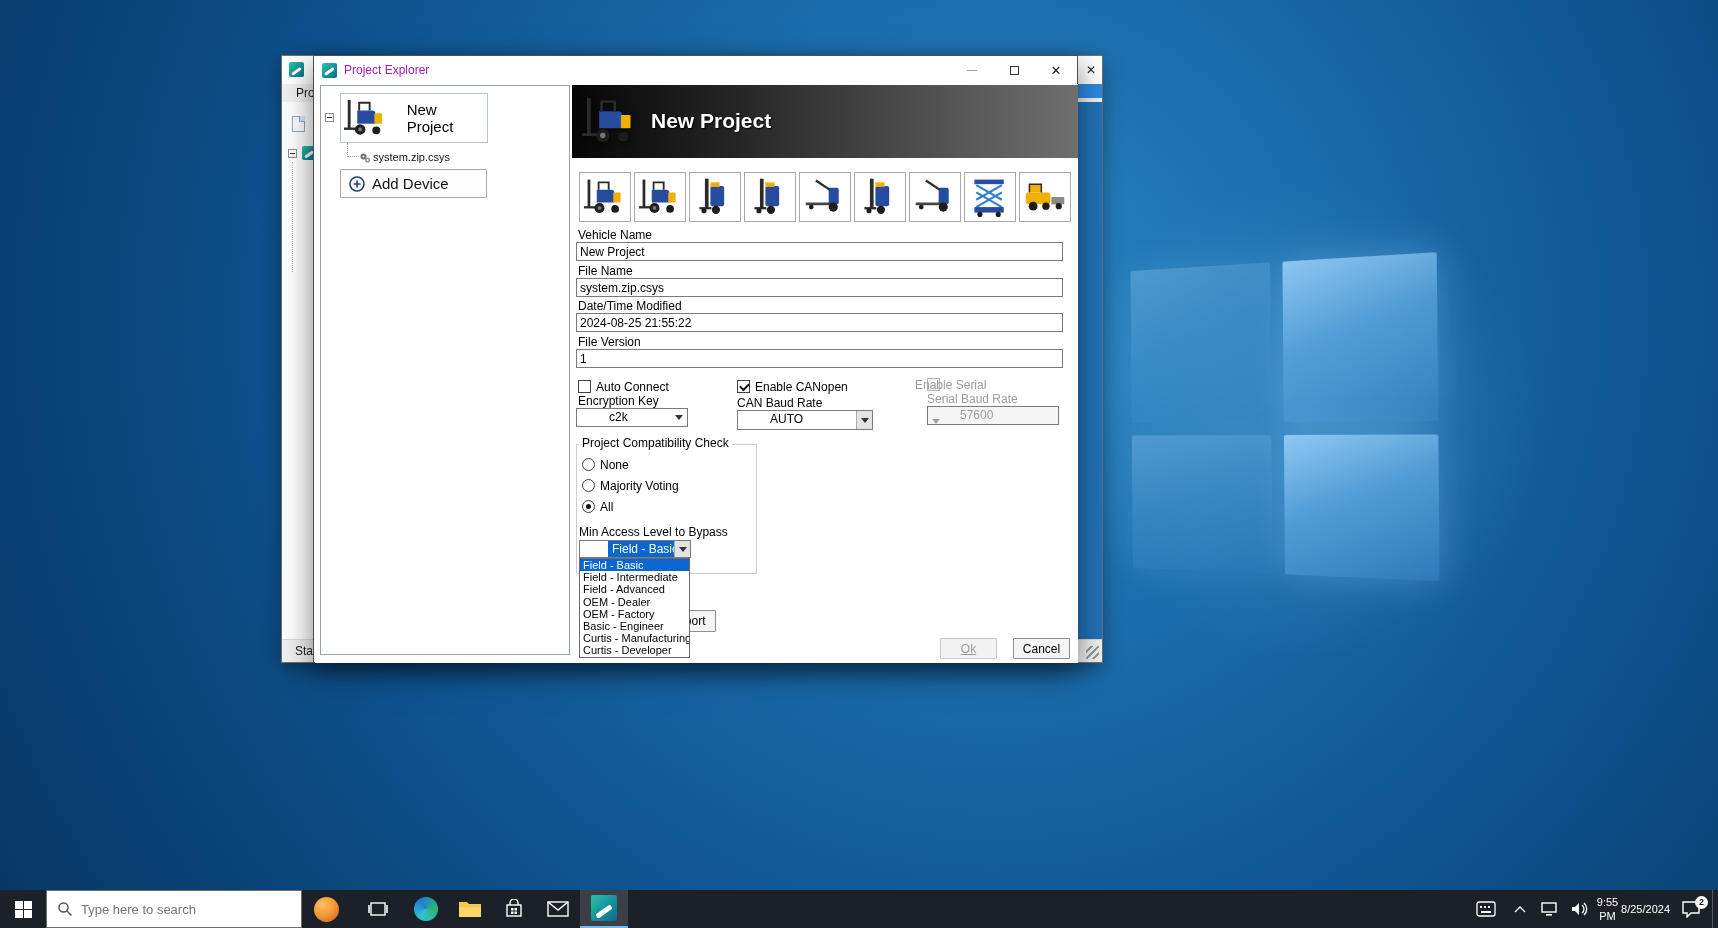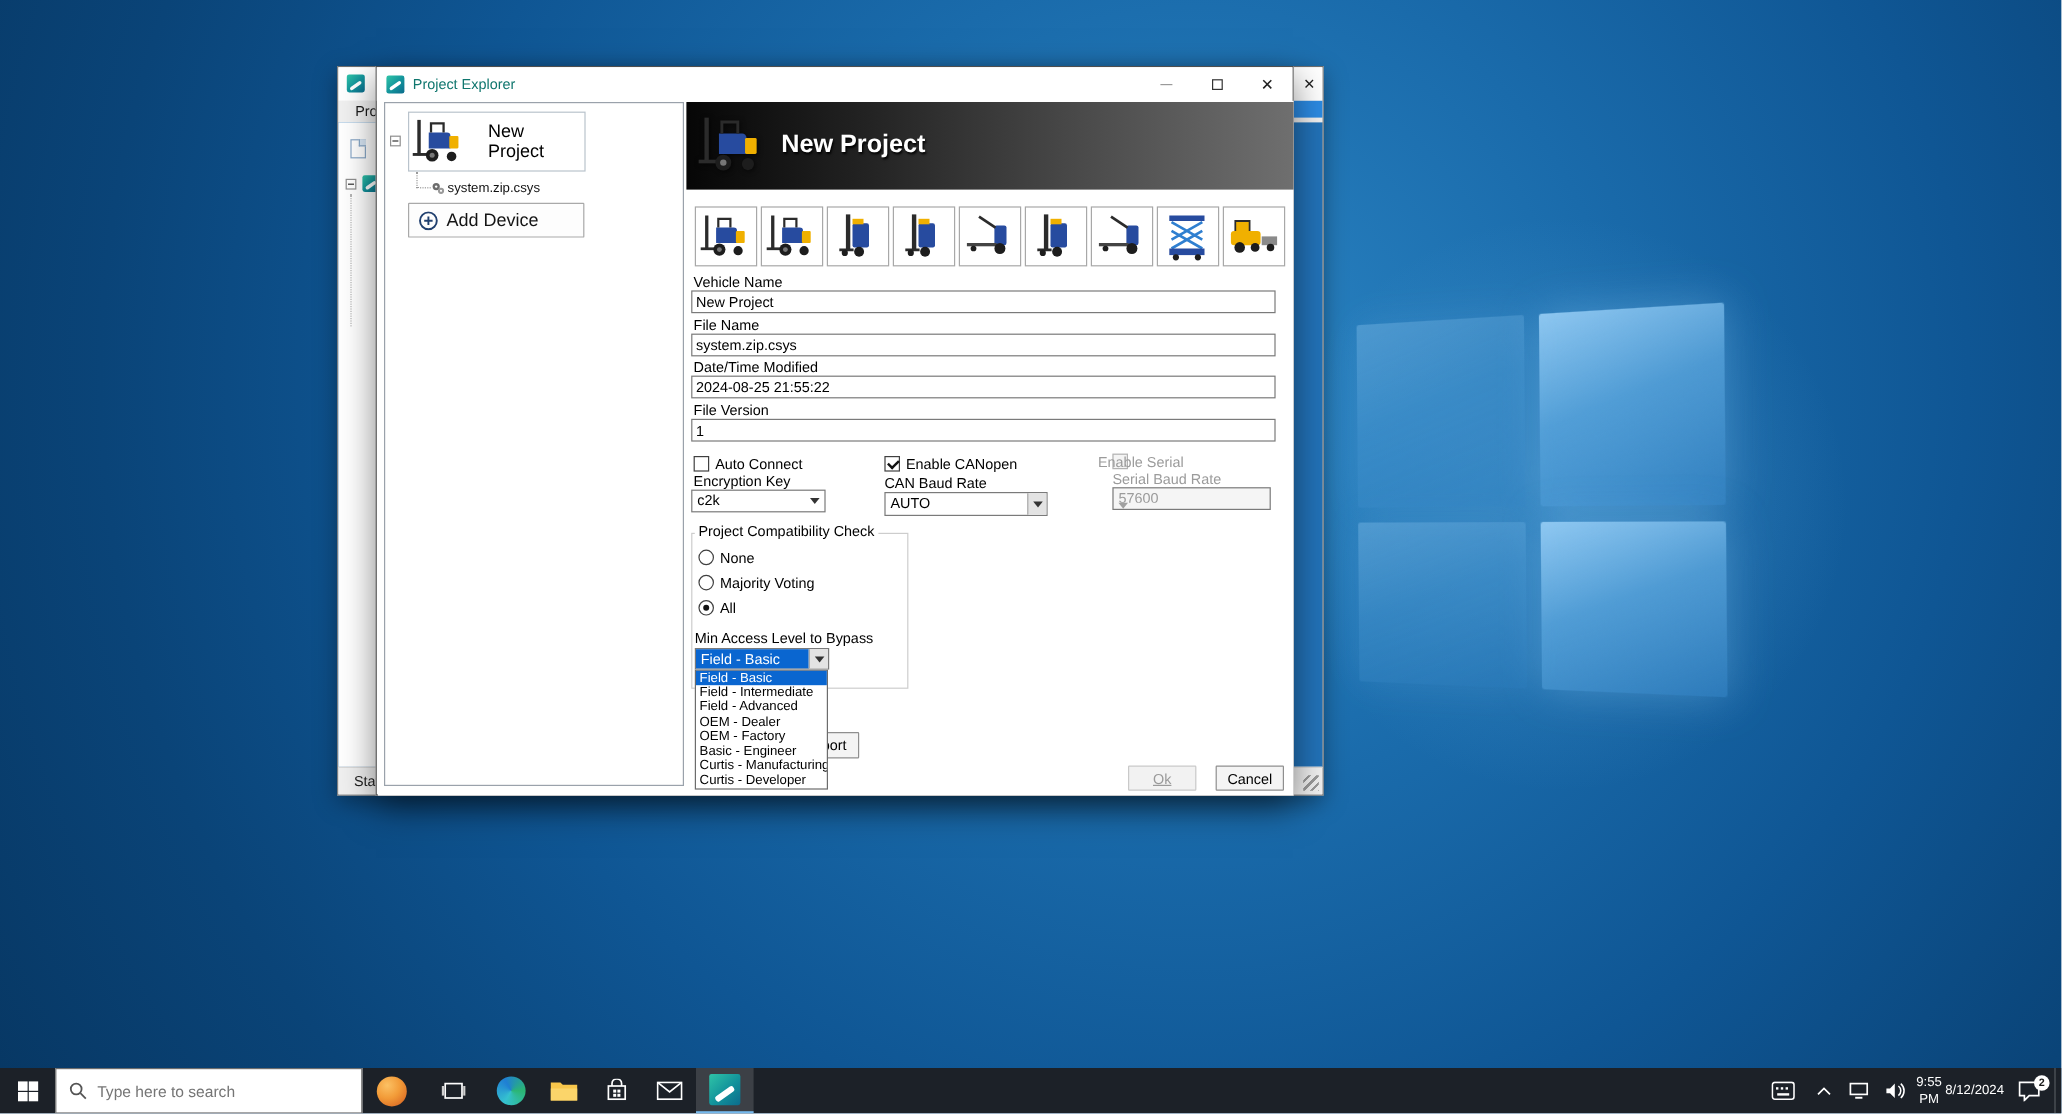--- a/index.html
+++ b/index.html
@@ -39,21 +39,21 @@
   .bgwin-status { position:absolute; left:0; bottom:0; right:0; height:23px; background:#f0f0f0; border-top:1px solid #d9d9d9; font-size:12px; color:#222; }
   .bgwin-status .frag { position:absolute; left:13px; top:4px; }
   .grip { position:absolute; right:3px; bottom:3px; width:13px; height:13px;
     background: repeating-linear-gradient(135deg, transparent 0 3px, #9a9a9a 3px 5px); }
 
   
   .dialog { position:absolute; left:313px; top:55px; width:765px; height:608px; background:#ffffff;
     border:1px solid #4e4e4e; box-shadow: 0 10px 28px rgba(0,0,0,0.5); z-index:2; }
   .dlg-titlebar { position:absolute; left:0; top:0; right:0; height:28px; background:#ffffff; display:flex; align-items:center; }
   .dlg-title-icon { width:15px; height:15px; margin-left:8px; }
-  .dlg-title-text { font-size:12px; color:#0f766e; margin-left:7px; flex:1; }
+  .dlg-title-text { font-size:12px; color:#a21caf; margin-left:7px; flex:1; }
   .winbtn { width:42px; height:28px; display:flex; align-items:center; justify-content:center; }
   .min-glyph { width:10px; height:1px; background:#9a9a9a; }
   .max-glyph { width:9px; height:9px; border:1px solid #333; }
   .close-glyph { font-size:13px; color:#222; line-height:13px; }
   .dlg-client { position:absolute; left:1px; top:28px; width:763px; height:579px; background:#fff; }
 
   
   .tree-panel { position:absolute; left:5px; top:1px; width:250px; height:570px; background:#fff; border:1px solid #9aa2ab; }
   .tp-exp { position:absolute; left:4px; top:27px; }
   .tp-node-box { position:absolute; left:19px; top:7px; width:148px; height:50px; border:1px solid #b9c3cc; display:flex; align-items:center; background:#fff; }
@@ -75,21 +75,21 @@
 
   
   .vrow { position:absolute; left:264px; top:88px; display:flex; gap:3px; }
   .vtile { width:52px; height:50px; border:1px solid #a8a8a8; background:#fff; padding:3px; }
 
   
   .lbl { position:absolute; font-size:12px; color:#000; white-space:nowrap; }
   .lbl.dis { color:#9b9b9b; }
   .tb { position:absolute; height:19px; border:1px solid #7a7a7a; background:#fff; font-size:12px; font-family:inherit; padding:0 3px; color:#000; }
   .combo { position:absolute; border:1px solid #7a7a7a; background:#fff; display:flex; font-size:12px; }
-  .cval { flex:1; padding:1px 4px; white-space:nowrap; overflow:hidden; }
+  .cval { flex:1; padding:1px 4px; white-space:nowrap; overflow:hidden;margin-left:28px; }
   .cbtn { width:16px; display:flex; align-items:center; justify-content:center; }
   .cbtn.raised { background:#e3e3e3; border-left:1px solid #aaa; }
   .arrow { width:0; height:0; border-left:4px solid transparent; border-right:4px solid transparent; border-top:5px solid #333; }
   .combo.disabled { background:#f5f5f5; }
   .combo.disabled .cval { color:#9b9b9b; }
   .combo.disabled .arrow { border-top-color:#a0a0a0; }
   .combo.focused .cval { background:#0a66d0; color:#fff; }
 
   .cb { position:absolute; width:13px; height:13px; border:1px solid #404040; background:#fff; }
   .cb.on::after { content:""; position:absolute; left:2px; top:2px; width:7px; height:4px;
@@ -458,21 +458,21 @@
         </svg>
       </div>
       <div class="trayslot" style="width:30px;">
         <svg width="18" height="16" viewBox="0 0 18 16">
           <path d="M2 6 h3 l4 -4 v12 l-4 -4 h-3 z" fill="#fff"></path>
           <path d="M12 4 a5 5 0 0 1 0 8 M14 2 a8 8 0 0 1 0 12" fill="none" stroke="#fff" stroke-width="1.3"></path>
         </svg>
       </div>
       <div class="trayslot clock">
         <div>9:55 PM</div>
-        <div>8/12/2024</div>
+        <div>8/25/2024</div>
       </div>
       <div class="trayslot" style="width:42px;position:relative;">
         <svg width="20" height="18" viewBox="0 0 20 18">
           <path d="M2 2 h16 v11 h-8 l-4 4 v-4 h-4 z" fill="none" stroke="#fff" stroke-width="1.4"></path>
         </svg>
         <div class="badge">2</div>
       </div>
       <div class="sliver"></div>
     </div>
   </div>

